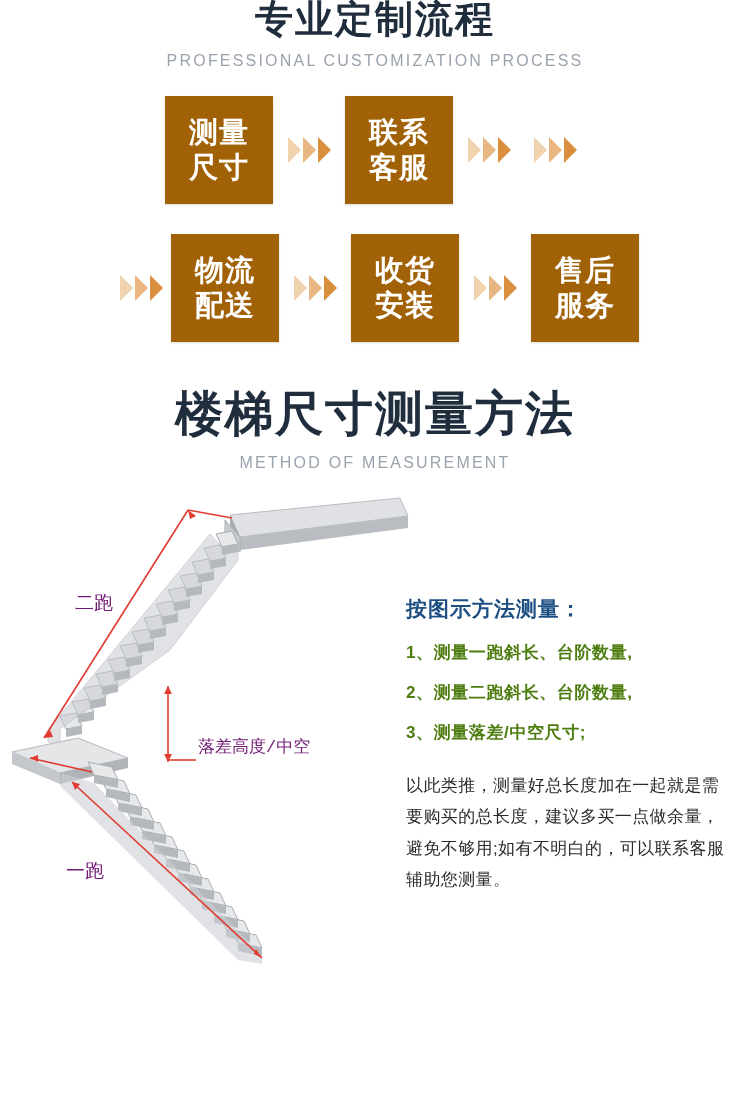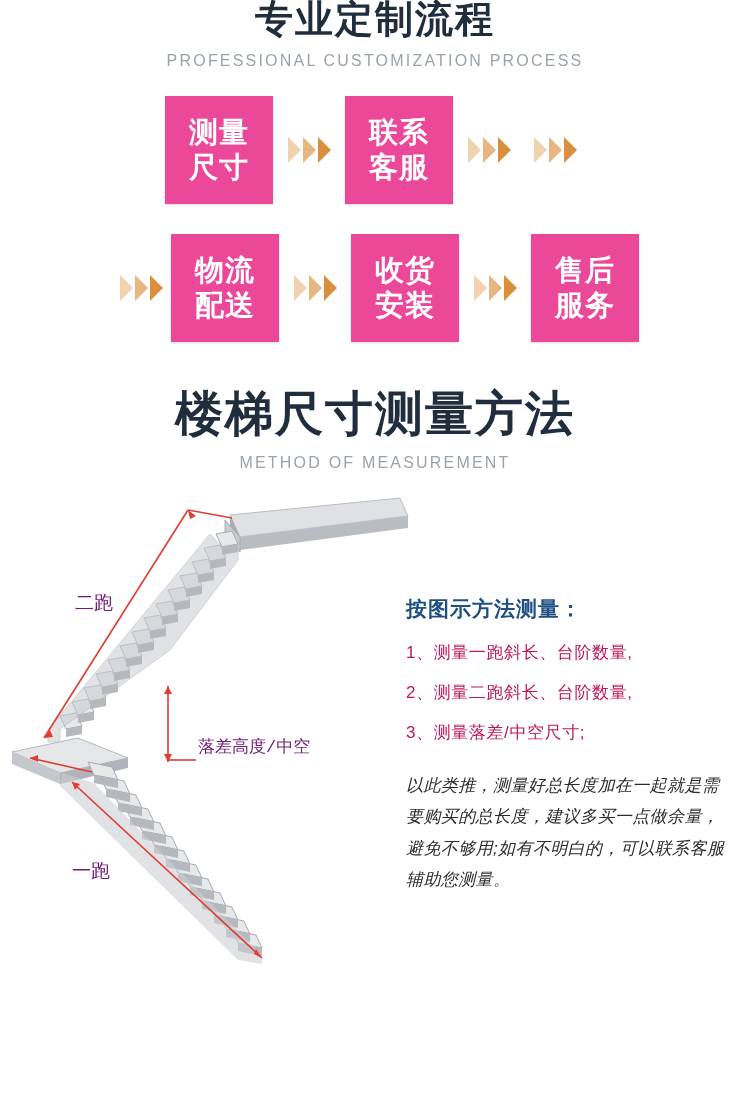--- a/index.html
+++ b/index.html
@@ -40,21 +40,21 @@
     justify-content: center;
     margin-top: 26px;
   }
   .flow-row.row2 {
     margin-top: 30px;
     font-family: Liberation Serif, serif;
   }
   .step-box {
     width: 108px;
     height: 108px;
-    background: #ec4899;
+    background: #a16207;
     color: #ffffff;
     display: flex;
     flex-direction: column;
     align-items: center;
     justify-content: center;
     font-size: 29px;
     font-weight: bold;
     line-height: 1.22;
     letter-spacing: 1px;
     box-shadow: 0 1px 2px rgba(0,0,0,0.15);
@@ -107,44 +107,44 @@
   .notes-title {
     color: #1d4f82;
     font-size: 21px;
     font-weight: bold;
     letter-spacing: 1px;
   }
   .notes-list {
     margin: 18px 0 0 0;
     padding: 0;
     list-style: none;
-    color: #be185d;
+    color: #4d7c0f;
     font-size: 17px;
+    font-weight: bold;
   }
   .notes-list li {
     margin-bottom: 17px;
     letter-spacing: 0.6px;
   }
   .notes-para {
     margin-top: 26px;
     font-size: 17px;
     color: #2b2b2b;
     line-height: 1.85;
     letter-spacing: 0.4px;
-    font-style: italic;
   }
 
   .label-red {
     position: absolute;
     font-size: 19px;
     color: #701a75;
     font-weight: normal;
   }
   .label-erpao { left: 75px; top: 100px; }
-  .label-yipao { left: 72px; top: 368px; }
+  .label-yipao { left: 66px; top: 368px; }
   .label-drop  { left: 198px; top: 245px; font-size: 17px; font-family: Liberation Mono, monospace; }
 </style>
 </head>
 <body>
 
 <div>
   <div class="section-title">专业定制流程</div>
   <div class="section-subtitle">PROFESSIONAL CUSTOMIZATION PROCESS</div>
 
   <div class="flow-row row1">

